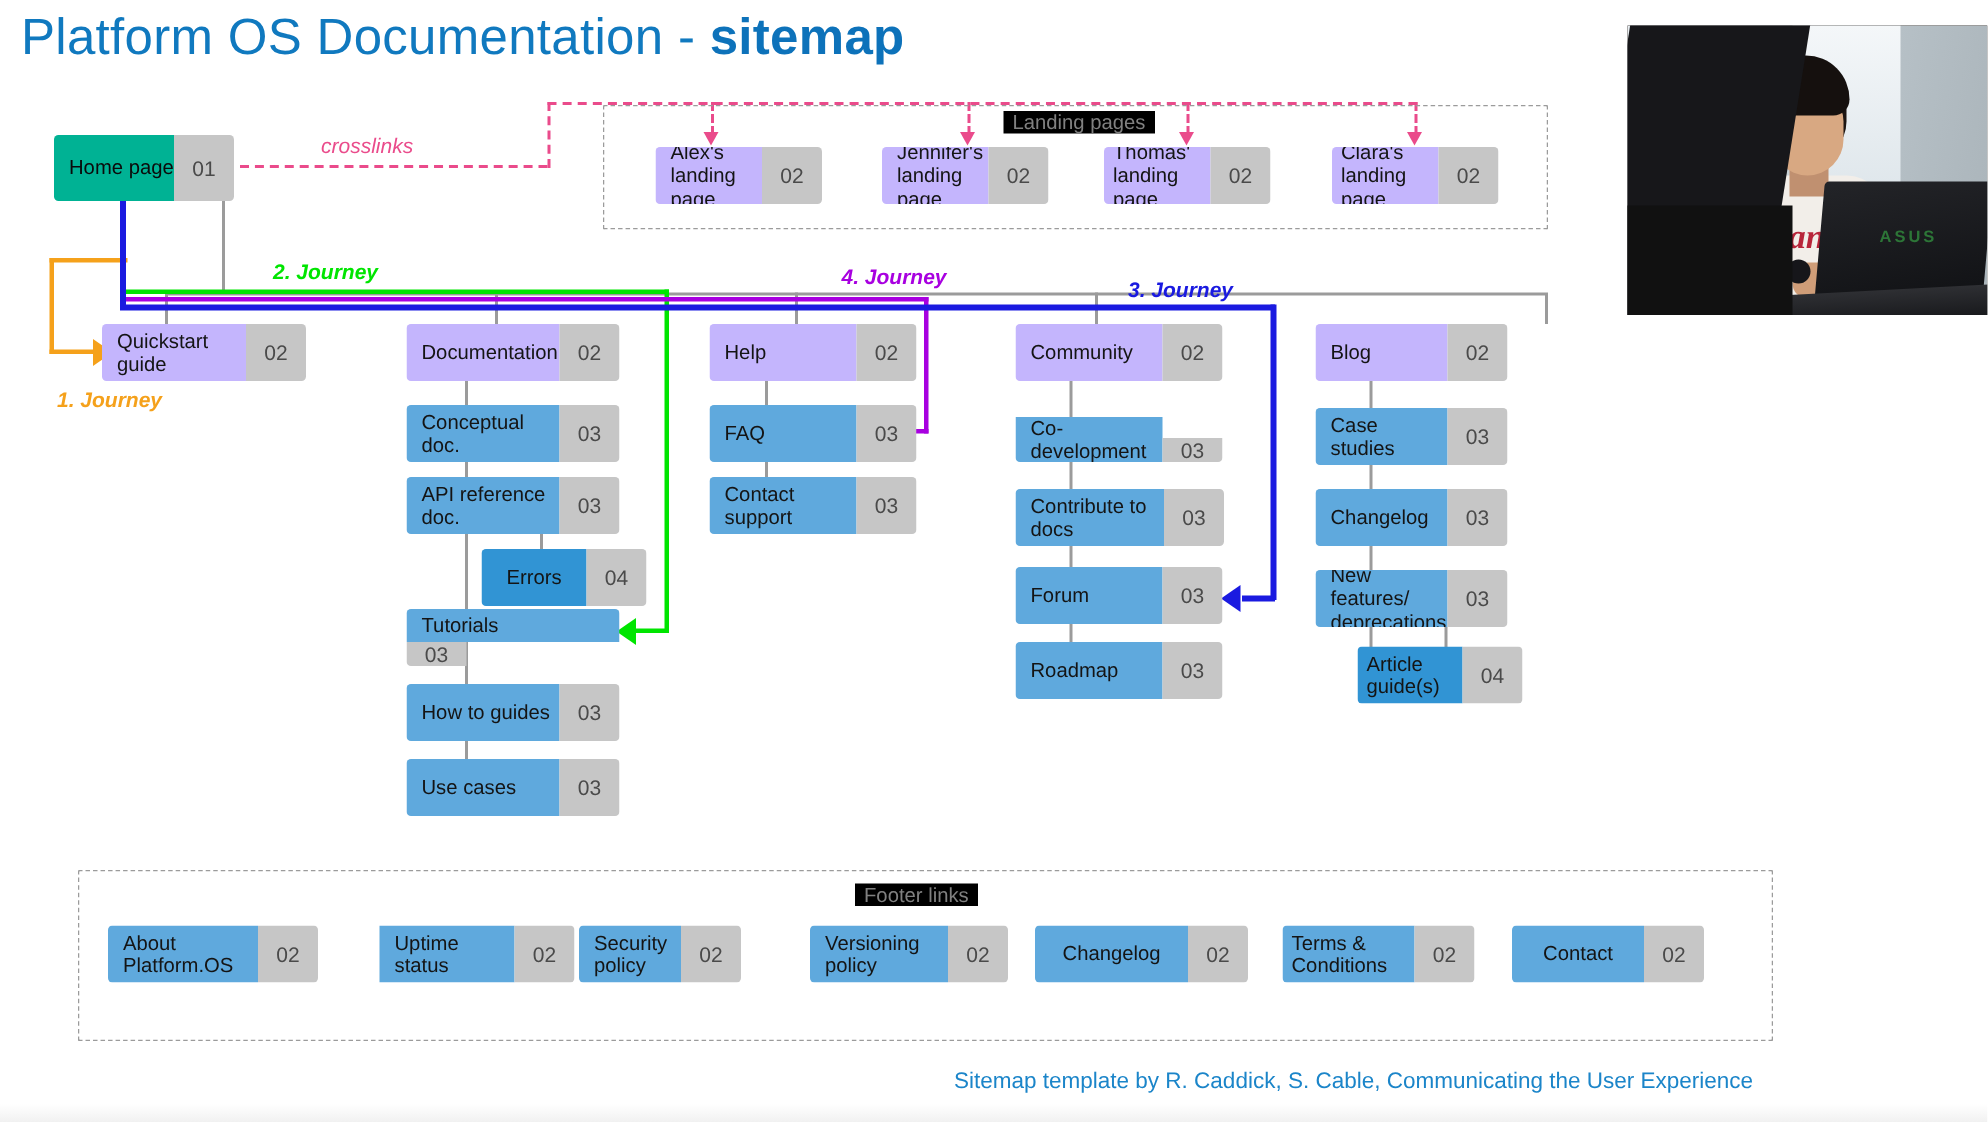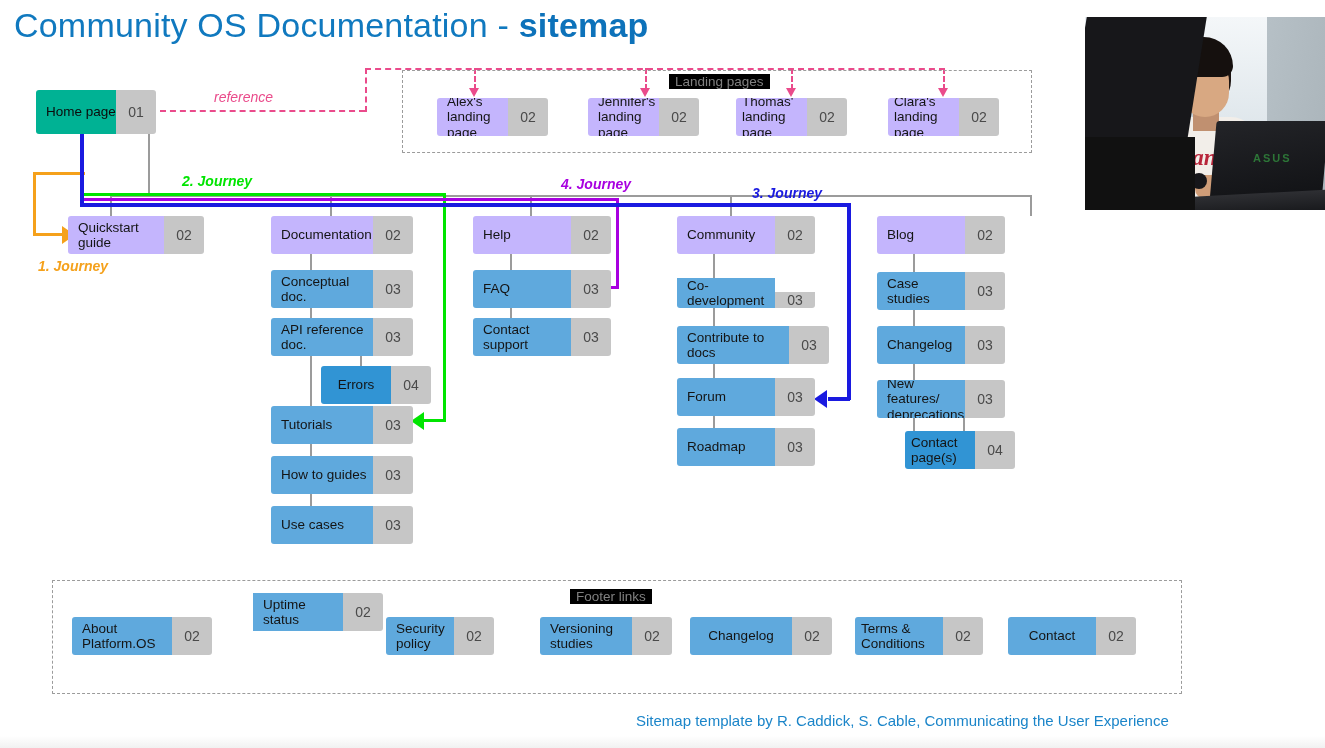--- a/index.html
+++ b/index.html
@@ -100,21 +100,21 @@
   #credit{position:absolute;left:636px;top:712px;font-size:15px;color:#1b85c9;
     white-space:nowrap;}
   #bottomband{position:absolute;left:0;top:736px;width:1325px;height:12px;
     background:linear-gradient(180deg,#ffffff,#f1f1f1);}
 </style>
 </head>
 <body>
 
 <div id="stage">
 
-  <div id="title"><span>Community OS Documentation - </span><span class="bold">sitemap</span></div>
+  <div id="title"><span>Platform OS Documentation - </span><span class="bold">sitemap</span></div>
 
   <div id="photo">
     <div class="pbg"></div>
     <div class="winlight"></div>
     <div class="shirt"></div>
     <div class="shirtlogo">Fanta</div>
     <div class="neck"></div>
     <div class="head"></div>
     <div class="face"></div>
     <div class="hair"></div>
@@ -132,21 +132,21 @@
   <div class="pink-v" style="left:365px;top:68px;height:44px;"></div>
   <div class="pink-h" style="left:365px;top:68px;width:580px;"></div>
   <div class="pink-v" style="left:474px;top:68px;height:22px;"></div>
   <div class="pink-arrow" style="left:469px;top:88px;"></div>
   <div class="pink-v" style="left:645px;top:68px;height:22px;"></div>
   <div class="pink-arrow" style="left:640px;top:88px;"></div>
   <div class="pink-v" style="left:791px;top:68px;height:22px;"></div>
   <div class="pink-arrow" style="left:786px;top:88px;"></div>
   <div class="pink-v" style="left:943px;top:68px;height:22px;"></div>
   <div class="pink-arrow" style="left:938px;top:88px;"></div>
-  <div id="crosslinks-label">reference</div>
+  <div id="crosslinks-label">crosslinks</div>
 
   <div class="dashbox" style="left:402px;top:70px;width:628px;height:81px;"></div>
   <div class="dashlabel" style="left:669px;top:74px;">Landing pages</div>
 
   <div class="node lv02" style="left:437px;top:98px;width:111px;">
     <div class="lbl">Alex's landing page</div>
     <div class="num">02</div>
   </div>
   <div class="node lv02" style="left:588px;top:98px;width:111px;">
     <div class="lbl">Jennifer's landing page</div>
@@ -222,21 +222,21 @@
     <div class="num">03</div>
   </div>
   <div class="node lv03" style="left:271px;top:318px;width:142px;">
     <div class="lbl">API reference doc.</div>
     <div class="num">03</div>
   </div>
   <div class="node lv04 center" style="left:321px;top:366px;width:110px;">
     <div class="lbl">Errors</div>
     <div class="num">04</div>
   </div>
-  <div class="node lv03" style="left:271px;top:406px;width:142px;">
+  <div class="node lv03" style="left:271px;top:406px;width:142px;flex-direction:column;">
     <div class="lbl">Tutorials</div>
     <div class="num">03</div>
   </div>
   <div class="node lv03" style="left:271px;top:456px;width:142px;">
     <div class="lbl">How to guides</div>
     <div class="num">03</div>
   </div>
   <div class="node lv03" style="left:271px;top:506px;width:142px;">
     <div class="lbl">Use cases</div>
     <div class="num">03</div>
@@ -256,21 +256,21 @@
   </div>
 
   <div class="node lv02" style="left:677px;top:216px;width:138px;">
     <div class="lbl">Community</div>
     <div class="num">02</div>
   </div>
   <div class="node lv03" style="left:677px;top:270px;width:138px;align-items:flex-end;">
     <div class="lbl">Co-development</div>
     <div class="num">03</div>
   </div>
-  <div class="node lv03" style="left:677px;top:326px;width:152px;">
+  <div class="node lv03" style="left:677px;top:326px;width:139px;">
     <div class="lbl">Contribute to docs</div>
     <div class="num">03</div>
   </div>
   <div class="node lv03" style="left:677px;top:378px;width:138px;">
     <div class="lbl">Forum</div>
     <div class="num">03</div>
   </div>
   <div class="node lv03" style="left:677px;top:428px;width:138px;">
     <div class="lbl">Roadmap</div>
     <div class="num">03</div>
@@ -286,41 +286,41 @@
   </div>
   <div class="node lv03" style="left:877px;top:326px;width:128px;">
     <div class="lbl">Changelog</div>
     <div class="num">03</div>
   </div>
   <div class="node lv03" style="left:877px;top:380px;width:128px;">
     <div class="lbl">New features/ deprecations</div>
     <div class="num">03</div>
   </div>
   <div class="node lv04 center" style="left:905px;top:431px;width:110px;">
-    <div class="lbl">Contact page(s)</div>
+    <div class="lbl">Article guide(s)</div>
     <div class="num">04</div>
   </div>
 
   <div class="dashbox" style="left:52px;top:580px;width:1128px;height:112px;"></div>
   <div class="dashlabel" style="left:570px;top:589px;">Footer links</div>
 
   <div class="node lv03" style="left:72px;top:617px;width:140px;">
     <div class="lbl">About Platform.OS</div>
     <div class="num">02</div>
   </div>
-  <div class="node lv03" style="left:234px;top:593px;width:130px;padding-left:19px;">
+  <div class="node lv03" style="left:234px;top:617px;width:130px;padding-left:19px;">
     <div class="lbl">Uptime status</div>
     <div class="num">02</div>
   </div>
   <div class="node lv03" style="left:386px;top:617px;width:108px;">
     <div class="lbl">Security policy</div>
     <div class="num">02</div>
   </div>
   <div class="node lv03" style="left:540px;top:617px;width:132px;">
-    <div class="lbl">Versioning studies</div>
+    <div class="lbl">Versioning policy</div>
     <div class="num">02</div>
   </div>
   <div class="node lv03 center" style="left:690px;top:617px;width:142px;">
     <div class="lbl">Changelog</div>
     <div class="num">02</div>
   </div>
   <div class="node lv03 center" style="left:855px;top:617px;width:128px;">
     <div class="lbl">Terms &amp; Conditions</div>
     <div class="num">02</div>
   </div>

